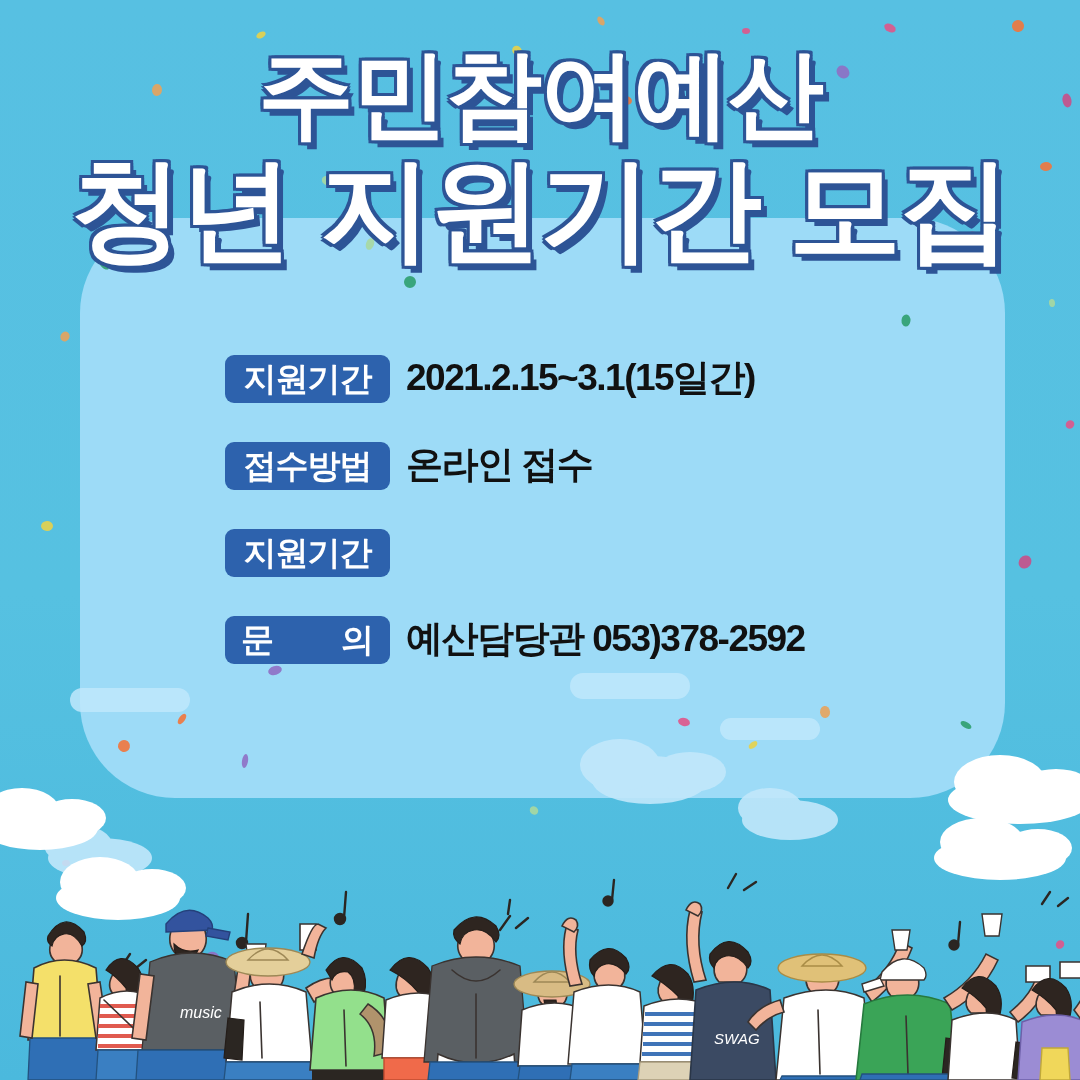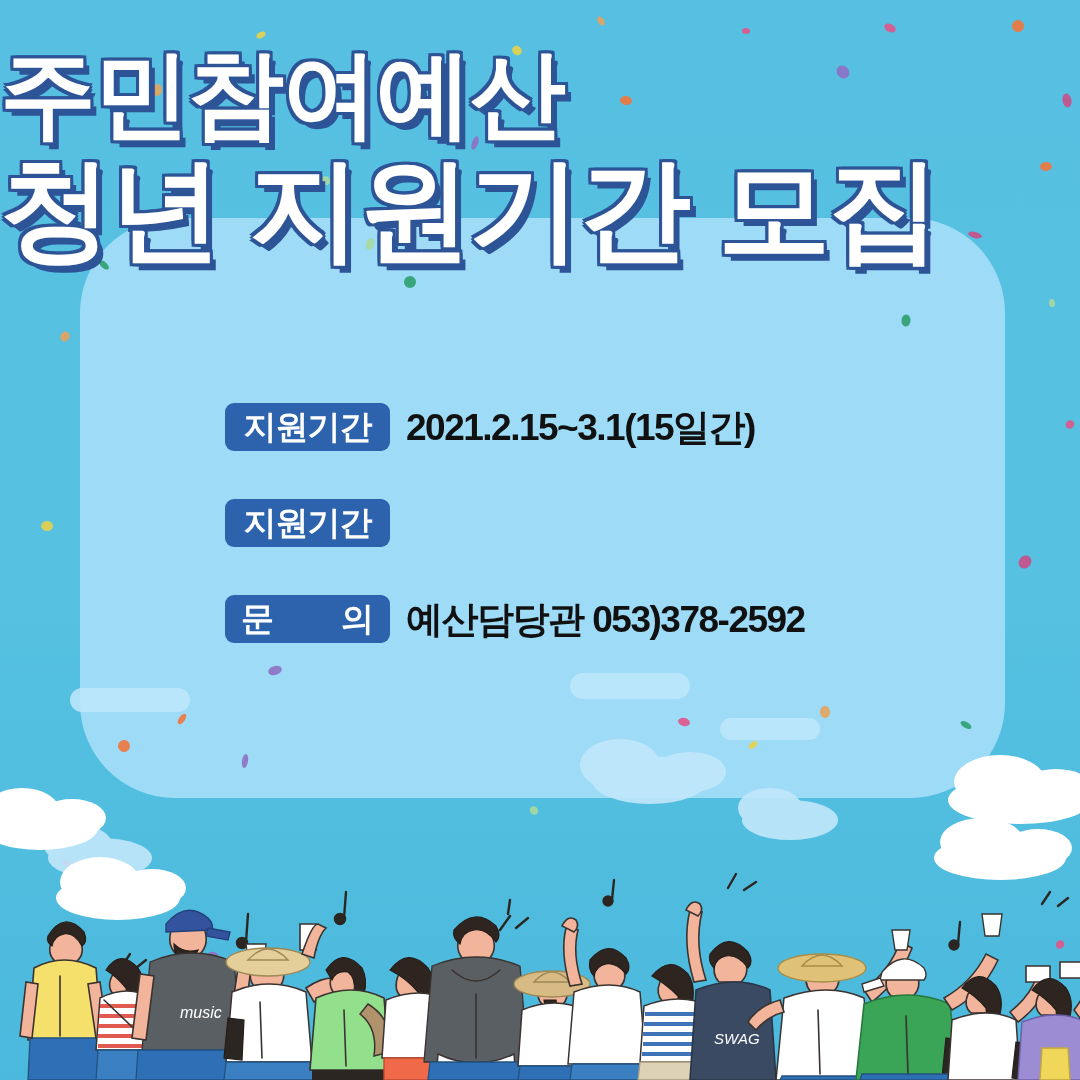--- a/index.html
+++ b/index.html
@@ -19,40 +19,40 @@
     position:absolute;left:80px;top:218px;width:925px;height:580px;
     background:#9ddbf7;border-radius:95px;
   }
   .panel-cloud{position:absolute;background:#bfe7fb;border-radius:999px;opacity:.85;}
   .panel-cloud::before,.panel-cloud::after{content:"";position:absolute;background:#bfe7fb;border-radius:50%;}
 
   
   .confetti{position:absolute;border-radius:50%;}
 
   
-  .title-block{position:absolute;left:0;right:0;top:46px;text-align:left;z-index:6;}
+  .title-block{position:absolute;left:0;right:0;top:46px;text-align:center;z-index:6;}
   .title-line{
     display:block;
     font-family:"Liberation Sans","DejaVu Sans",sans-serif;
     font-weight:700;color:#ffffff;
     letter-spacing:-2px;
     line-height:1.0;
     text-shadow:
       6px 7px 0 #2d5496,
       -3px 0 0 #2d5496, 3px 0 0 #2d5496,
       0 -3px 0 #2d5496, 0 3px 0 #2d5496,
       -3px -3px 0 #2d5496, 3px -3px 0 #2d5496,
       -3px 3px 0 #2d5496, 3px 3px 0 #2d5496;
   }
   .title-line.l1{font-size:96px;}
   .title-line.l2{font-size:112px;margin-top:12px;}
 
   
   .info-list{position:absolute;left:225px;top:355px;z-index:7;}
-  .info-row{display:flex;align-items:flex-start;height:48px;margin-bottom:39px;margin-top:48px;}
+  .info-row{display:flex;align-items:flex-end;height:48px;margin-bottom:39px;}
   .info-row:last-child{margin-bottom:0;}
   .badge{
     width:165px;height:48px;background:#2d62ad;border-radius:9px;
     display:flex;align-items:center;justify-content:center;
     color:#ffffff;font-size:33px;font-weight:700;letter-spacing:-1px;
     box-sizing:border-box;flex:0 0 auto;
   }
   .badge.spaced{letter-spacing:0;justify-content:space-between;padding:0 16px;}
   .badge.spaced span{display:inline-block;}
   .info-value{
@@ -164,20 +164,24 @@
     <span class="title-line l2">청년 지원기간 모집</span>
   </div>
 
   <div class="info-list">
 
     <div class="info-row">
       <div class="badge">지원기간</div>
       <div class="info-value">2021.2.15~3.1(15일간)</div>
     </div>
 
+    <div class="info-row">
+      <div class="badge">접수방법</div>
+      <div class="info-value">온라인 접수</div>
+    </div>
 
     <div class="info-row">
       <div class="badge">지원기간</div>
     </div>
 
     <div class="info-row">
       <div class="badge spaced">
         <span>문</span>
         <span>의</span>
       </div>

